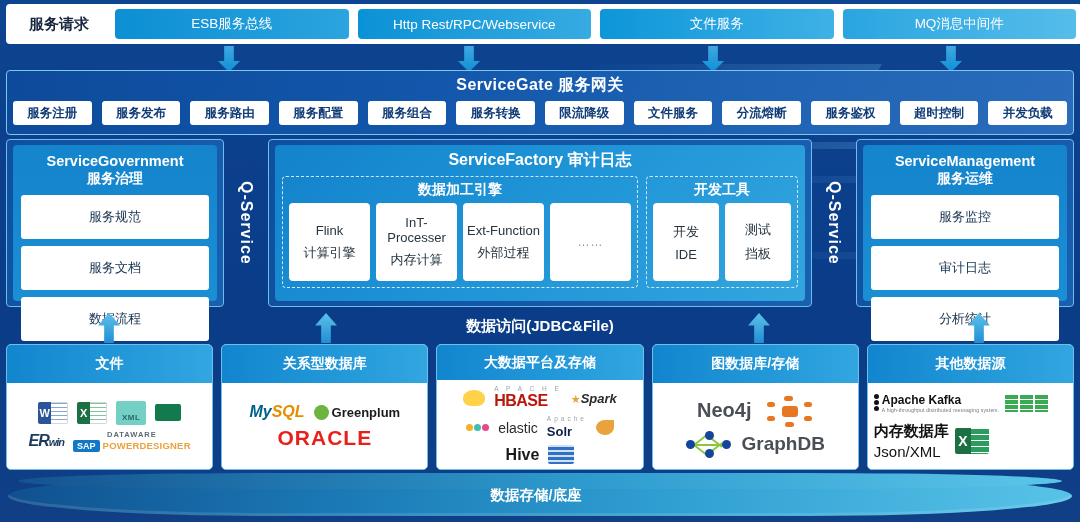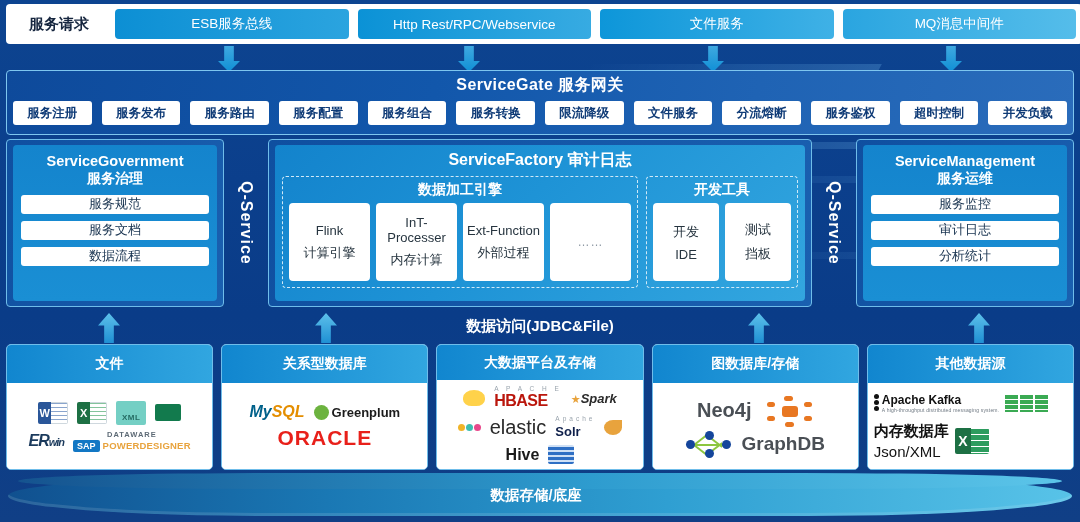--- a/index.html
+++ b/index.html
@@ -73,21 +73,21 @@
     position:absolute; left:6px; top:5px; right:6px; bottom:5px;
     background:linear-gradient(135deg,#1383cc 0%,#1e93d6 45%,#33a6df 100%);
     border-radius:4px; padding:7px 8px;
   }
   .inner.flat{ background:linear-gradient(180deg,#1484cd,#1a8fd4); }
   .ptitle{ color:#fff; font-weight:bold; text-align:center; line-height:1.25; }
   .ptitle .en{ font-size:14.5px; display:block; }
   .ptitle .cn{ font-size:14px; display:block;font-family:Liberation Serif, serif; }
   .plist{ margin-top:7px; display:flex; flex-direction:column; gap:7px; }
   .plist .row{
-    height:19px; background:#fff; border-radius:3px; color:#17324f; font-size:13px;
+    height:44px; background:#fff; border-radius:3px; color:#17324f; font-size:13px;
     display:flex; align-items:center; justify-content:center;
   }
 
   
   .fac .inner{ padding:5px 7px 7px; }
   .fac-title{ color:#fff; font-size:16px; font-weight:bold; text-align:center; margin-bottom:5px;}
   .fac-body{ display:flex; gap:8px; height:112px; }
   .dashbox{ border:1.5px dashed #cfe9f8; border-radius:4px; padding:4px 6px 6px;
     display:flex; flex-direction:column; }
   .dash-engine{ flex:1 1 auto; }
@@ -144,21 +144,21 @@
   .mysql{ color:#00618a; font-size:16px; font-weight:bold; font-style:italic;}
   .mysql b{ color:#e48e00; }
   .gplum{ color:#1b1b1b; font-size:13px; font-weight:bold; }
   .gdot{ width:15px; height:15px; border-radius:50%; background:#6cb33f; display:inline-block;
     margin-right:3px; vertical-align:-3px;}
   .oracle{ color:#e8201a; font-size:21px; font-weight:bold; letter-spacing:1px; }
   .hbase{ color:#ba160c; font-size:16px; font-weight:bold; letter-spacing:-.5px;}
   .apache{ color:#9aa4ad; font-size:6.5px; letter-spacing:3px; display:block; text-align:center;}
   .spark{ color:#2b2b2b; font-size:13px; font-style:italic; font-weight:bold;}
   .star{ color:#e8a33d; font-size:11px; }
-  .elastic{ color:#2b2b2b; font-size:20px; }
+  .elastic{ color:#2b2b2b; font-size:14px; }
   .solr{ color:#0e1f4a; font-size:13px; font-weight:bold;}
   .hive{ color:#1b1b1b; font-size:16px; font-weight:bold;}
   .hivedoc{ width:26px; height:19px; background:#2f6fc4; border-radius:2px;
     background-image:linear-gradient(#cfe0f5 2px,transparent 2px); background-size:100% 5px;}
   .neo4j{ color:#4a4f55; font-size:20px; font-weight:bold; }
   .graphdb{ color:#4a4f55; font-size:19px; font-weight:bold; }
   .kafka{ color:#111; font-size:12px; font-weight:bold;}
   .kafkasub{ color:#6d7780; font-size:5px; letter-spacing:.2px; display:block;}
   .memdb{ color:#121212; font-size:15px; font-weight:bold;}
   .jsonxml{ color:#121212; font-size:15px; }

